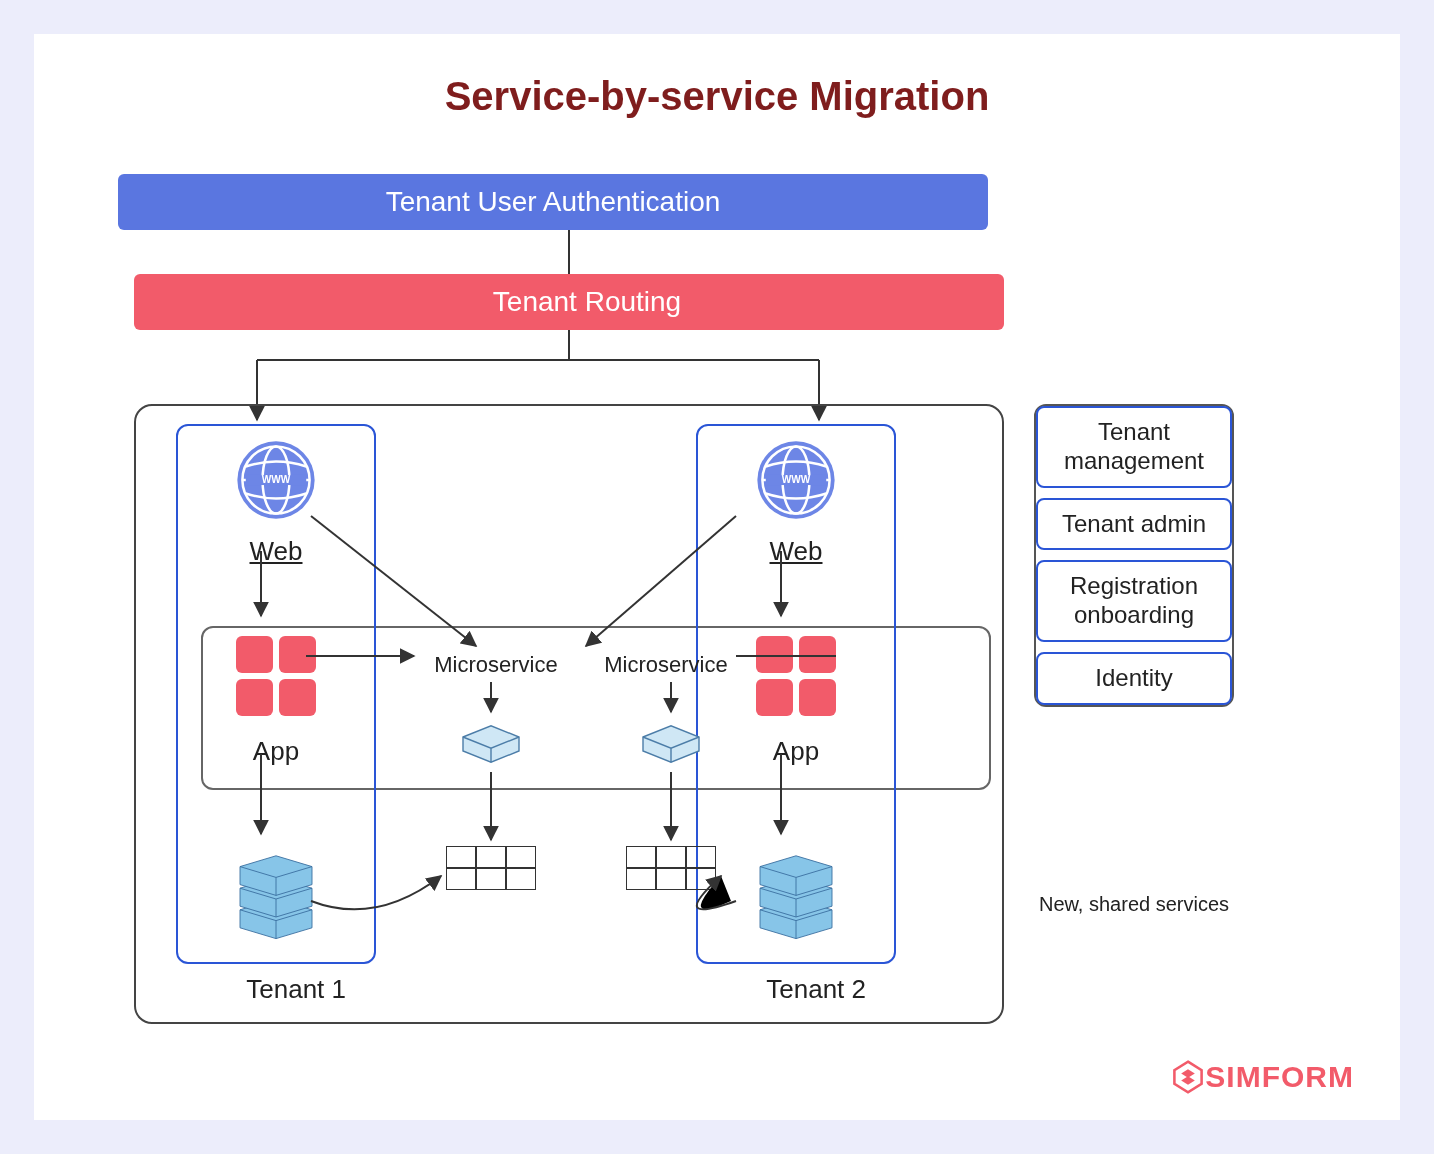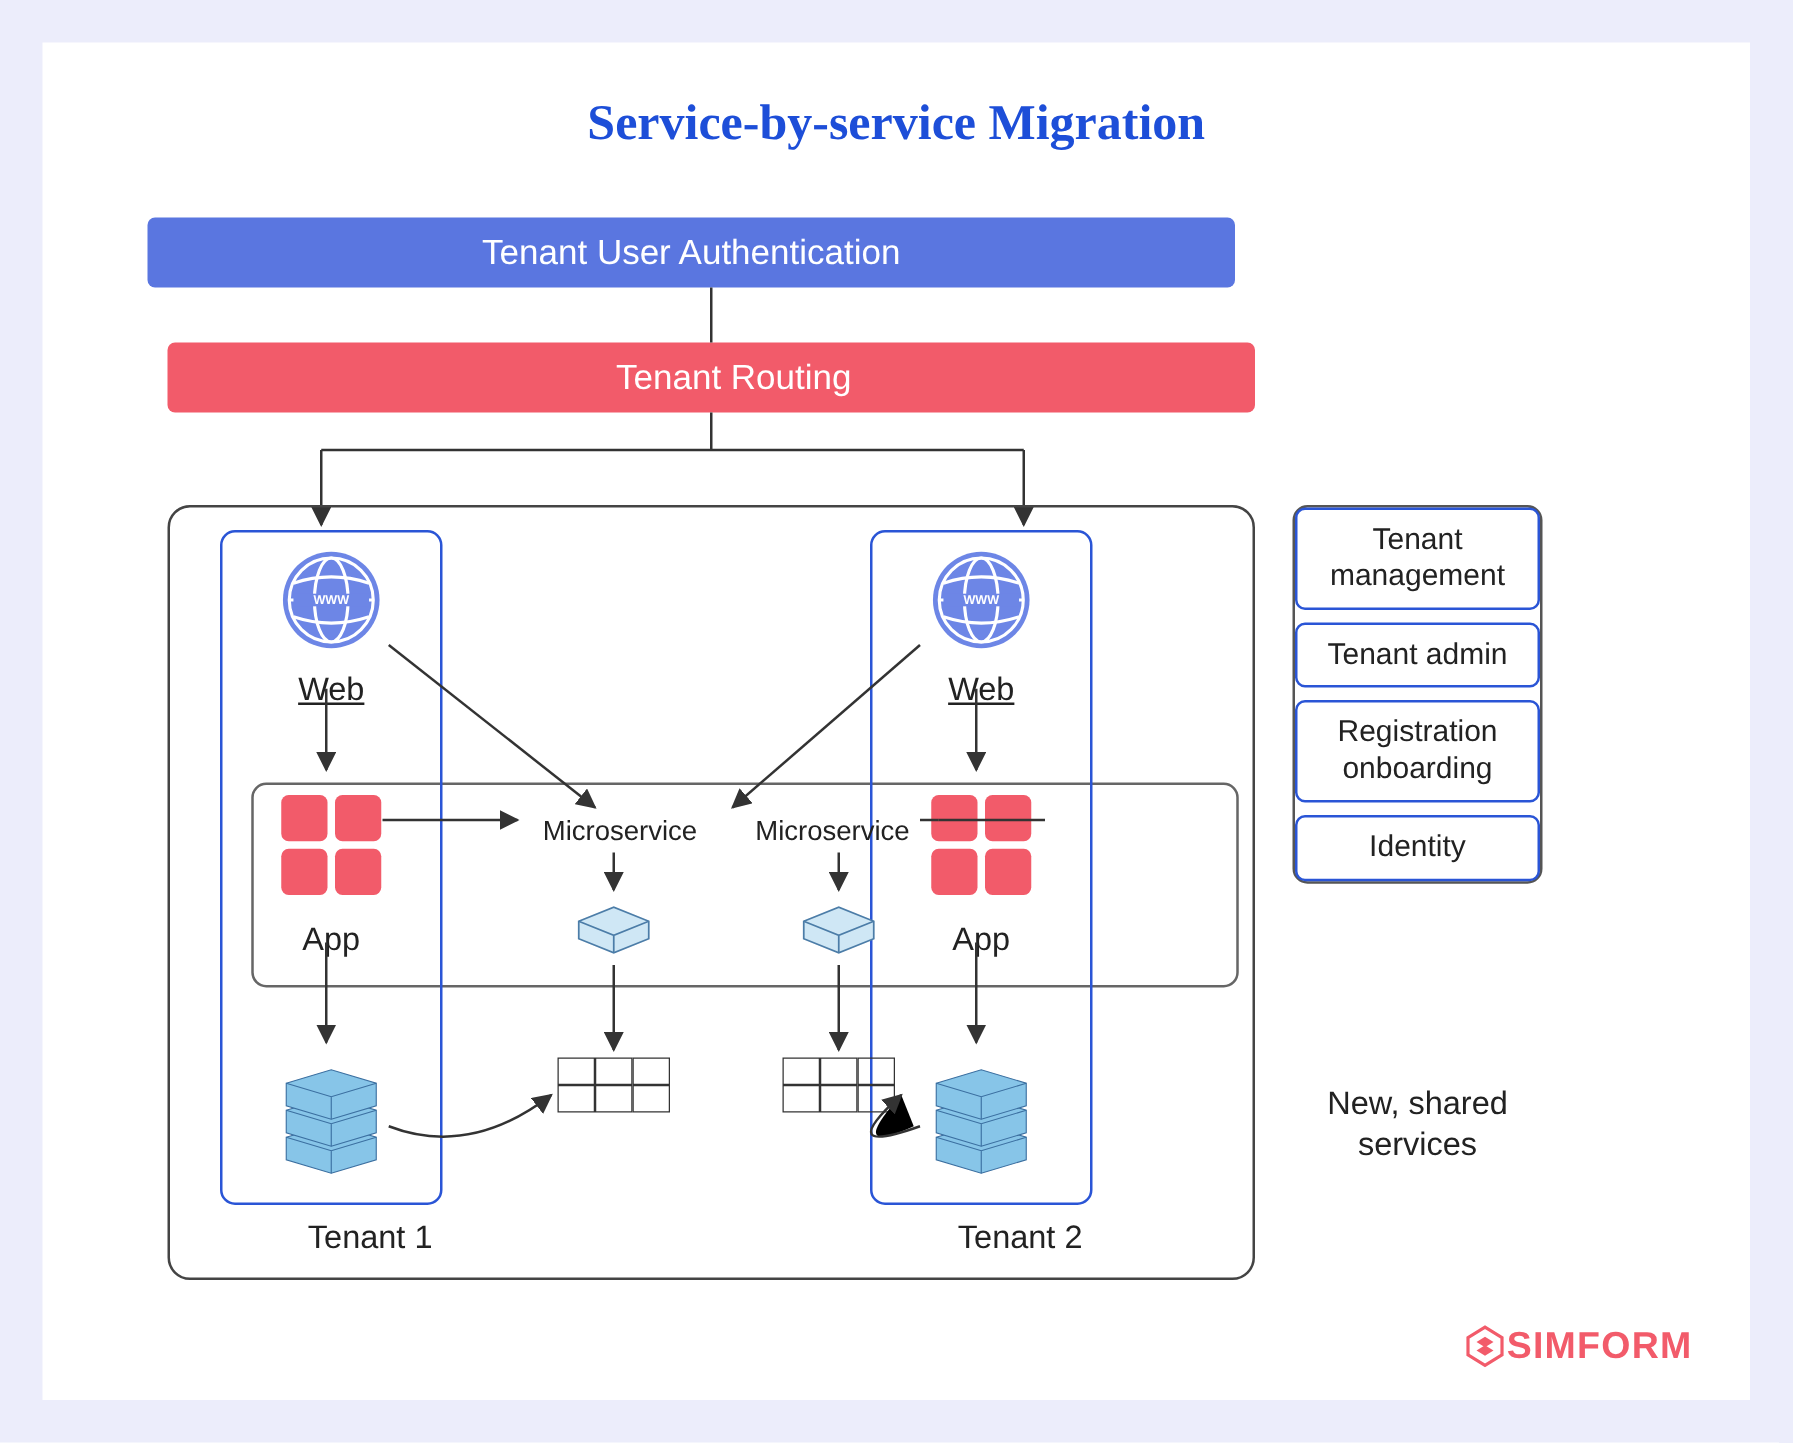--- a/index.html
+++ b/index.html
@@ -19,22 +19,21 @@
     background: #fff;
   }
   .title {
     position: absolute;
     top: 40px;
     left: 0;
     right: 0;
     text-align: center;
     font-size: 40px;
     font-weight: 700;
-    color: #1d4ed8;
-    font-family: Liberation Serif, serif;
+    color: #7f1d1d;
   }
   .bar {
     position: absolute;
     height: 56px;
     border-radius: 6px;
     color: #fff;
     font-size: 28px;
     display: flex;
     align-items: center;
     justify-content: center;
@@ -51,21 +50,21 @@
     left: 100px;
     top: 370px;
     width: 870px;
     height: 620px;
     border: 2px solid #444;
     border-radius: 18px;
   }
   .tenant-col {
     position: absolute;
     top: 18px;
-    width: 178px;
+    width: 200px;
     height: 540px;
     border: 2px solid #2a55d6;
     border-radius: 12px;
   }
   .tenant-left { left: 40px; }
   .tenant-right { left: 560px; }
   .tenant-col .web-label, .tenant-col .app-label {
     position: absolute;
     left: 0; right: 0;
     text-align: center;
@@ -176,23 +175,24 @@
     font-size: 24px;
     color: #222;
     line-height: 1.2;
   }
   .side-item:last-child { margin-bottom: 0; }
   .side-caption {
     position: absolute;
     left: 1000px;
     width: 200px;
     text-align: center;
-    font-size: 26px;
+    font-size: 20px;
     color: #222;
     line-height: 1.25;
+    margin-top: 26px;
   }
 
   .logo {
     position: absolute;
     right: 46px;
     bottom: 26px;
     display: flex;
     align-items: center;
     gap: 0;
     font-size: 30px;

